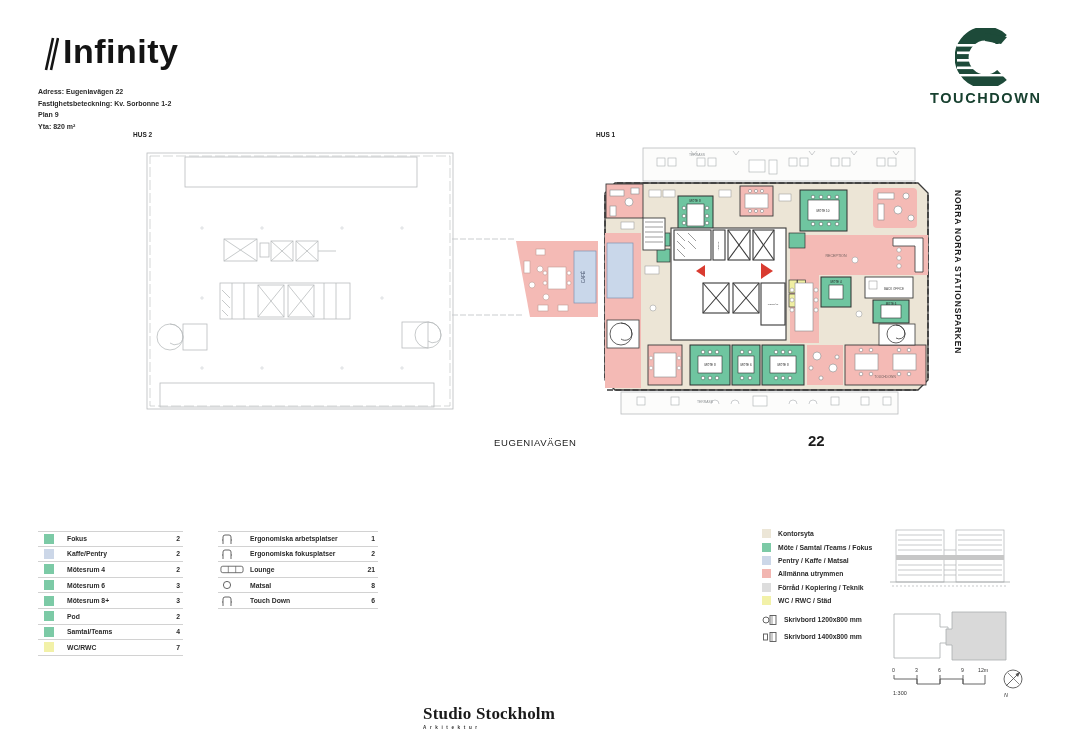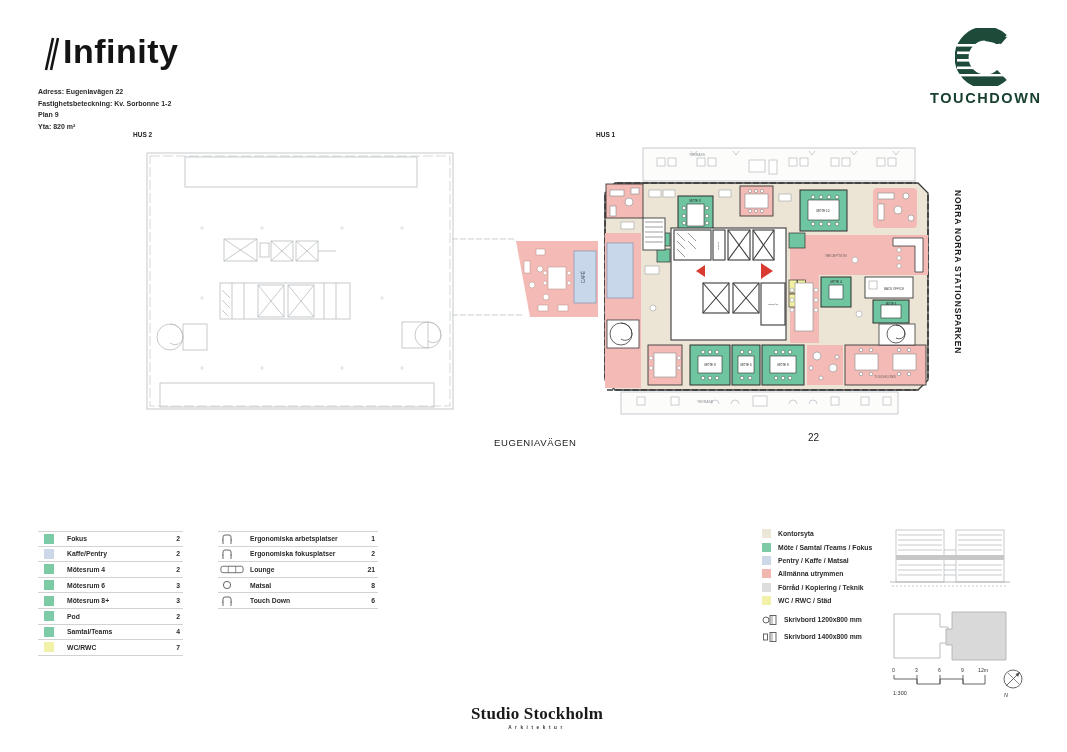--- a/index.html
+++ b/index.html
@@ -14,21 +14,21 @@
   .addr { position:absolute; left:38px; top:86px; font-size:7px; font-weight:600; color:#2a2a2a; line-height:11.5px; }
 
   .castellum { position:absolute; left:930px; top:28px; width:110px; text-align:center; }
   .castellum-word { margin-top:4px; font-size:14.5px; font-weight:700; letter-spacing:1.6px; color:#17402f; }
 
   
   .hus-label { position:absolute; font-size:6.5px; font-weight:700; color:#222; }
   .plan-svg { position:absolute; }
   .park-label { position:absolute; left:953px; top:190px; height:215px; writing-mode:vertical-rl; font-size:8.5px; font-weight:700; letter-spacing:0.8px; color:#1c1c1c; }
   .street-label { position:absolute; left:494px; top:437px; font-size:9.5px; font-weight:400; letter-spacing:0.6px; color:#1c1c1c; }
-  .street-no { position:absolute; left:808px; top:432px; font-size:10px; font-weight:400; color:#1c1c1c; }
+  .street-no { position:absolute; left:808px; top:432px; font-size:15px; font-weight:700; color:#1c1c1c; }
 
   
   .legend-left { position:absolute; left:38px; top:531px; width:145px; }
   .legend-mid  { position:absolute; left:218px; top:531px; width:160px; }
   .lrow { display:flex; align-items:center; height:15.6px; border-bottom:0.8px solid #d2d2d2; font-size:6.8px; font-weight:600; color:#2b2b2b; }
   .legend-left .lrow:first-child, .legend-mid .lrow:first-child { border-top:0.8px solid #d2d2d2; }
   .chip { width:10px; height:10px; margin-left:6px; margin-right:13px; flex:none; }
   .llabel { flex:1; }
   .lcount { width:18px; text-align:right; margin-right:3px; }
   .micon { width:24px; margin-left:2px; margin-right:6px; flex:none; display:flex; align-items:center; }
@@ -38,21 +38,21 @@
   .zchip { width:9px; height:9px; margin-right:7px; flex:none; }
   .desk-rows { position:absolute; left:762px; top:611px; width:150px; }
   .drow { display:flex; align-items:center; height:17px; font-size:6.8px; font-weight:600; color:#2b2b2b; }
   .dicon { width:18px; margin-right:4px; flex:none; display:flex; align-items:center; }
 
   .mini-diagrams { position:absolute; left:888px; top:526px; }
   .scalebar { position:absolute; left:890px; top:664px; }
   .north { position:absolute; left:998px; top:666px; }
 
   
-  .studio { position:absolute; left:437px; top:704px; width:200px; text-align:center; color:#1a1a1a; }
+  .studio { position:absolute; left:423px; top:704px; width:200px; text-align:left; color:#1a1a1a; }
   .studio-main { font-family:"Liberation Serif", serif; font-size:17px; font-weight:600; letter-spacing:0.2px; }
   .studio-sub { font-size:4.6px; font-weight:600; letter-spacing:3.6px; margin-top:1px; color:#333; }
 
   svg text { font-family:"Liberation Sans", sans-serif; }
 </style>
 </head>
 <body>
 
 <div class="page">
 

